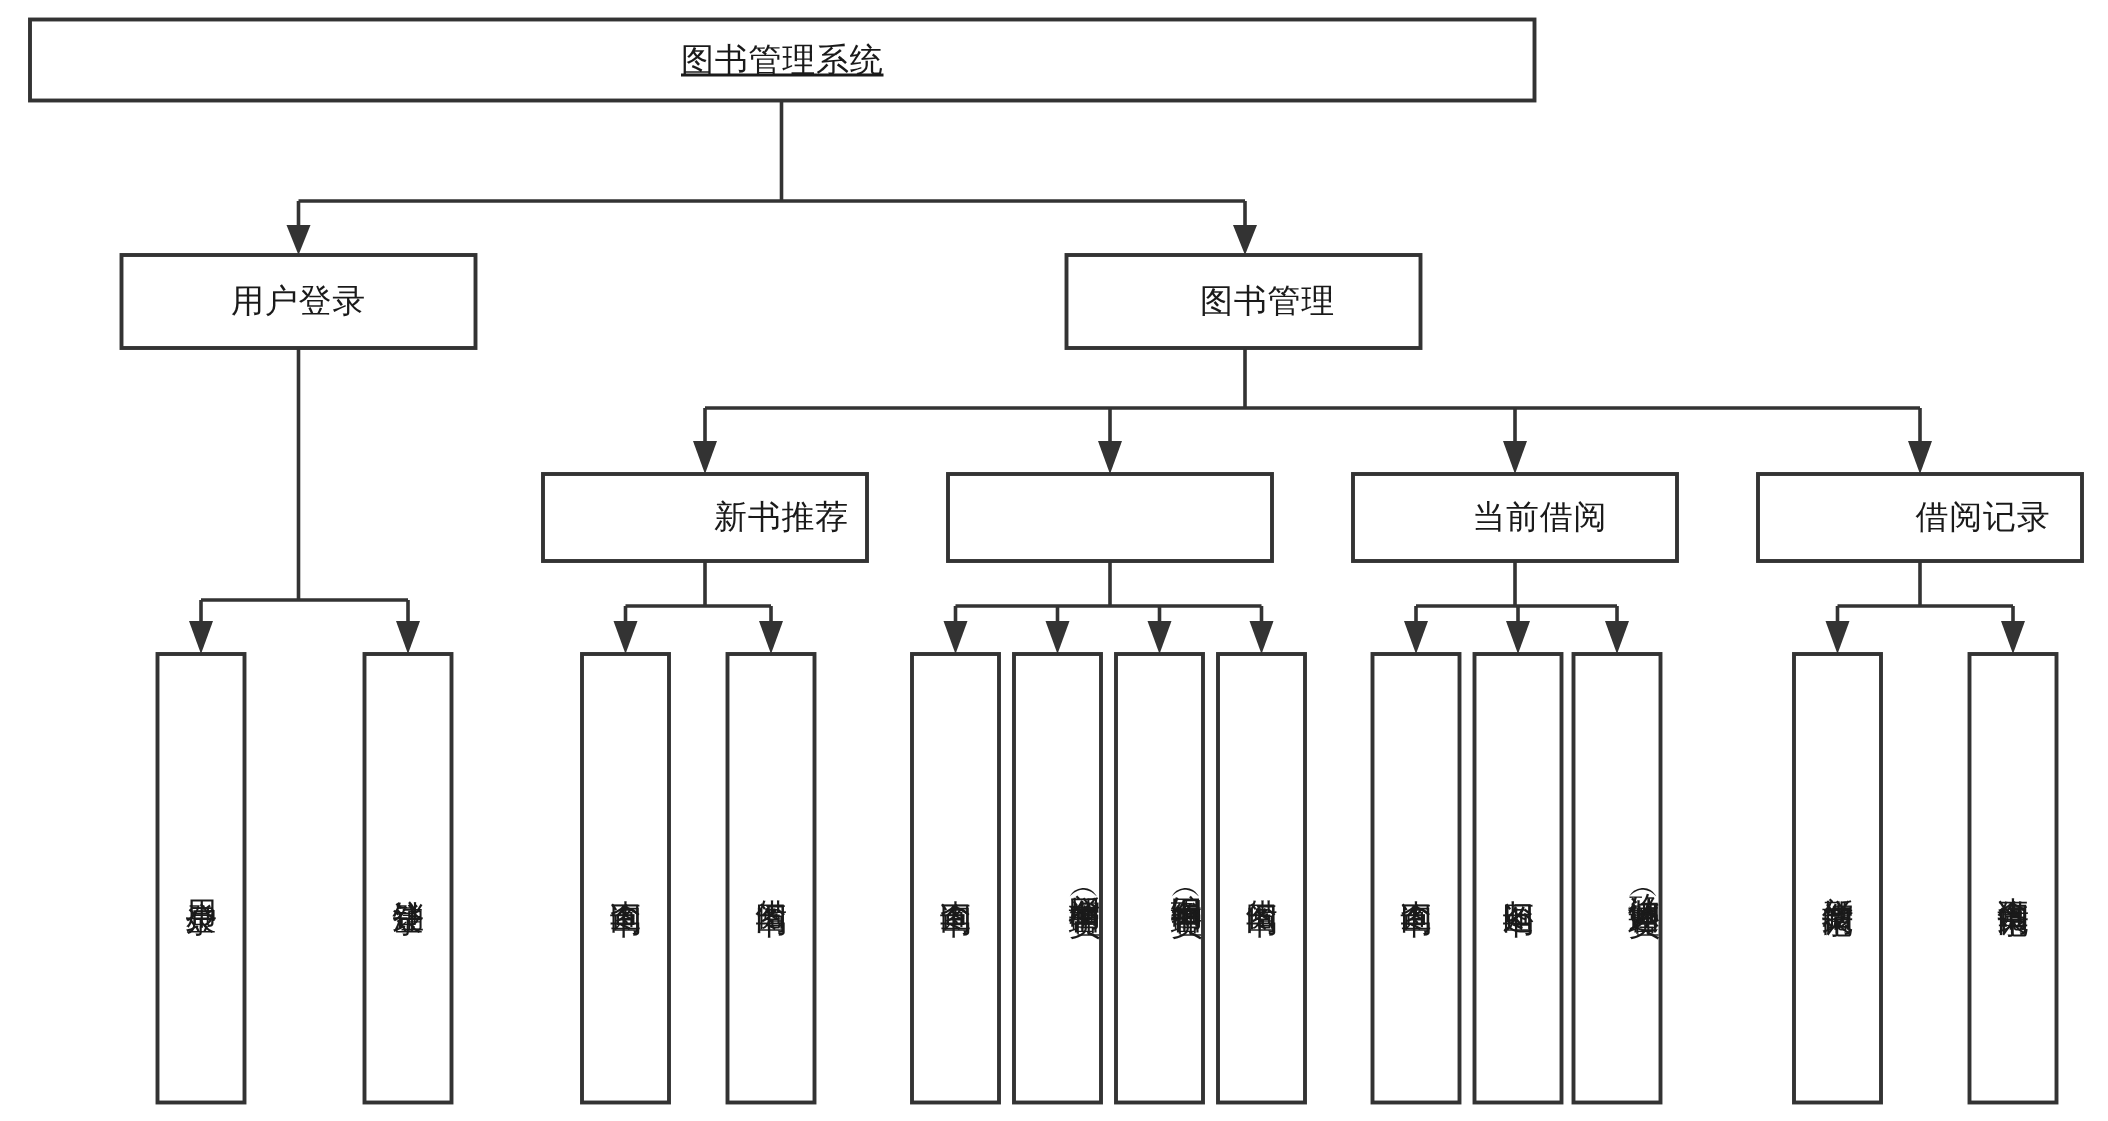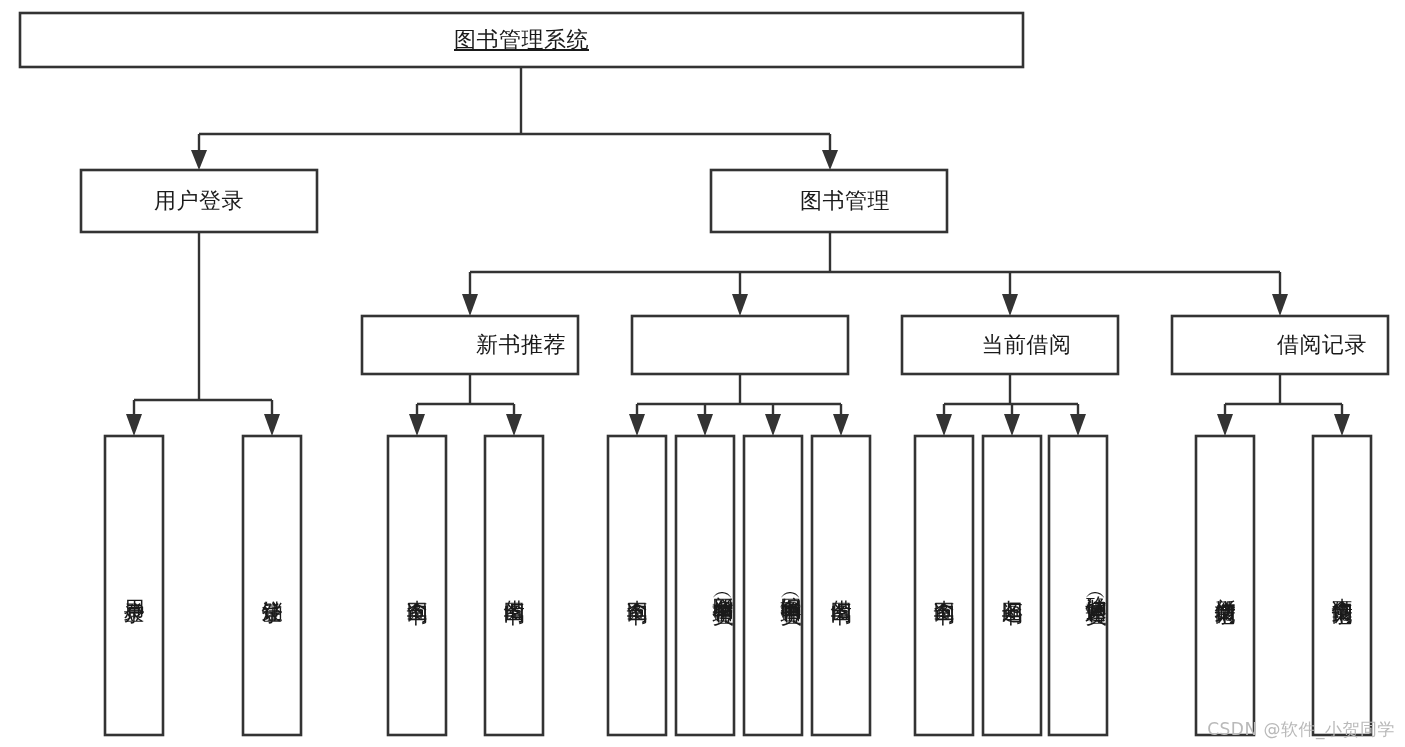--- a/index.html
+++ b/index.html
@@ -199,15 +199,14 @@
   <div class="vlabel-wrap" style="left:744px; top:440px; width:58px; height:291px; align-items:flex-start;">编辑图书（管理员）</div>
   <div class="vlabel-wrap" style="left:812px; top:436px; width:58px; height:299px;">借阅图书</div>
 
   <div class="vlabel-wrap" style="left:915px; top:436px; width:58px; height:299px;">查询图书</div>
   <div class="vlabel-wrap" style="left:983px; top:436px; width:58px; height:299px;">归还图书</div>
   <div class="vlabel-wrap" style="left:1049px; top:440px; width:58px; height:291px; align-items:flex-start;">确认归还（管理员）</div>
 
   <div class="vlabel-wrap" style="left:1196px; top:436px; width:58px; height:299px;">新增借阅记录</div>
   <div class="vlabel-wrap" style="left:1313px; top:436px; width:58px; height:299px;">查询借阅记录</div>
 
-  <div class="watermark">CSDN @软件_小贺同学</div>
 
 </div>
 
 </body></html>

